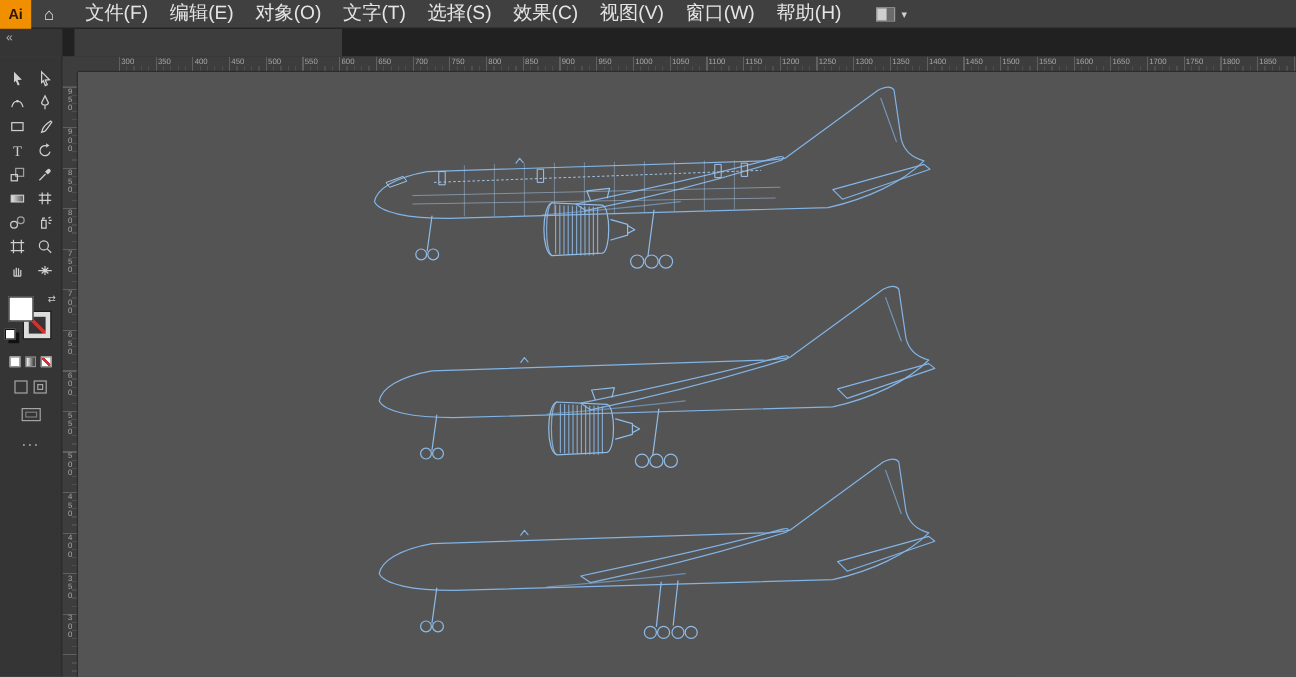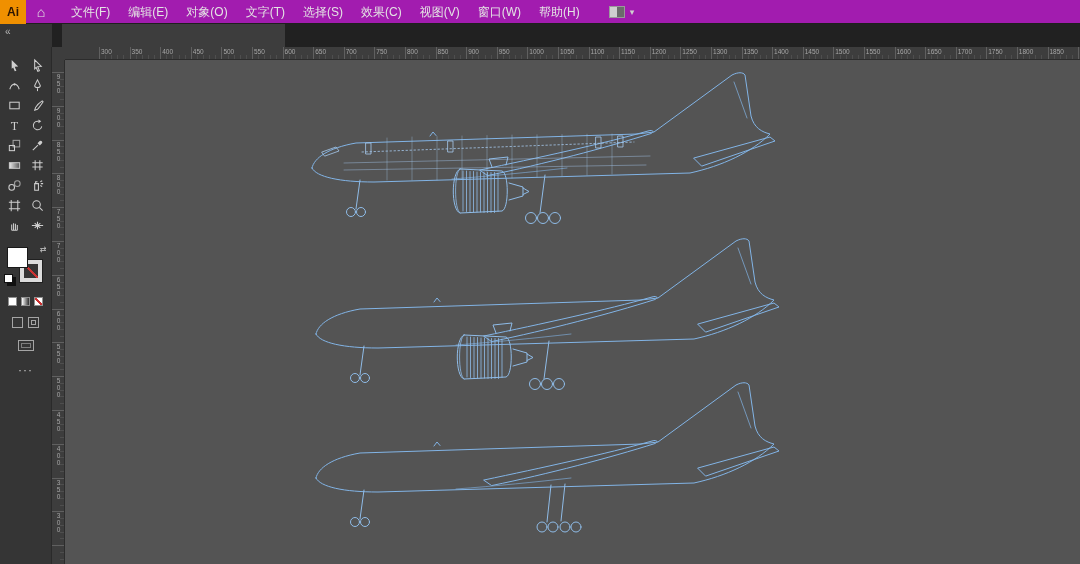--- a/index.html
+++ b/index.html
@@ -1,26 +1,26 @@
 <!DOCTYPE html>
 <html><head>
 <meta charset="utf-8">
 <style>
   * { margin:0; padding:0; box-sizing:border-box; }
   html,body { width:1080px; height:564px; overflow:hidden; }
   body { background:#545454; font-family:"Liberation Sans",sans-serif; position:relative; }
 
   
-  .menubar { position:absolute; top:0; left:0; right:0; height:24px; background:#a21caf;
+  .menubar { position:absolute; top:0; left:0; right:0; height:24px; background:#404040;
              border-bottom:1px solid #1f1f1f; display:flex; align-items:center; z-index:9; }
   .logo { width:26px; height:24px; background:#f09000; color:#2e1600; font-weight:bold;
           font-size:12px; display:flex; align-items:center; justify-content:center; }
   .home { width:30px; color:#e3e3e3; font-size:14px; text-align:center; line-height:24px; }
   .menus { display:flex; margin-left:6px; }
-  .menu-item { color:#e4e4e4; font-size:12px; padding:0 9px; line-height:24px; white-space:nowrap; cursor:default; }
+  .menu-item { color:#e4e4e4; font-size:16px; padding:0 9px; line-height:24px; white-space:nowrap; cursor:default; }
   .workspace { margin-left:20px; display:flex; align-items:center; gap:5px; }
   .ws-icon { width:16px; height:12px; display:flex; border:1px solid #9a9a9a; }
   .ws-icon .pa { flex:1.2; background:#cfcfcf; }
   .ws-icon .pb { flex:1; background:#6b6b6b; }
   .chev { color:#cfcfcf; font-size:9px; }
 
   
   .tabbar { position:absolute; top:24px; left:0; right:0; height:23px; background:#212121; z-index:6; }
   .toolbar-head { position:absolute; top:24px; left:0; width:52px; height:23px; background:#353535;
                   color:#b5b5b5; font-size:10px; padding:2px 0 0 5px; z-index:8; }

